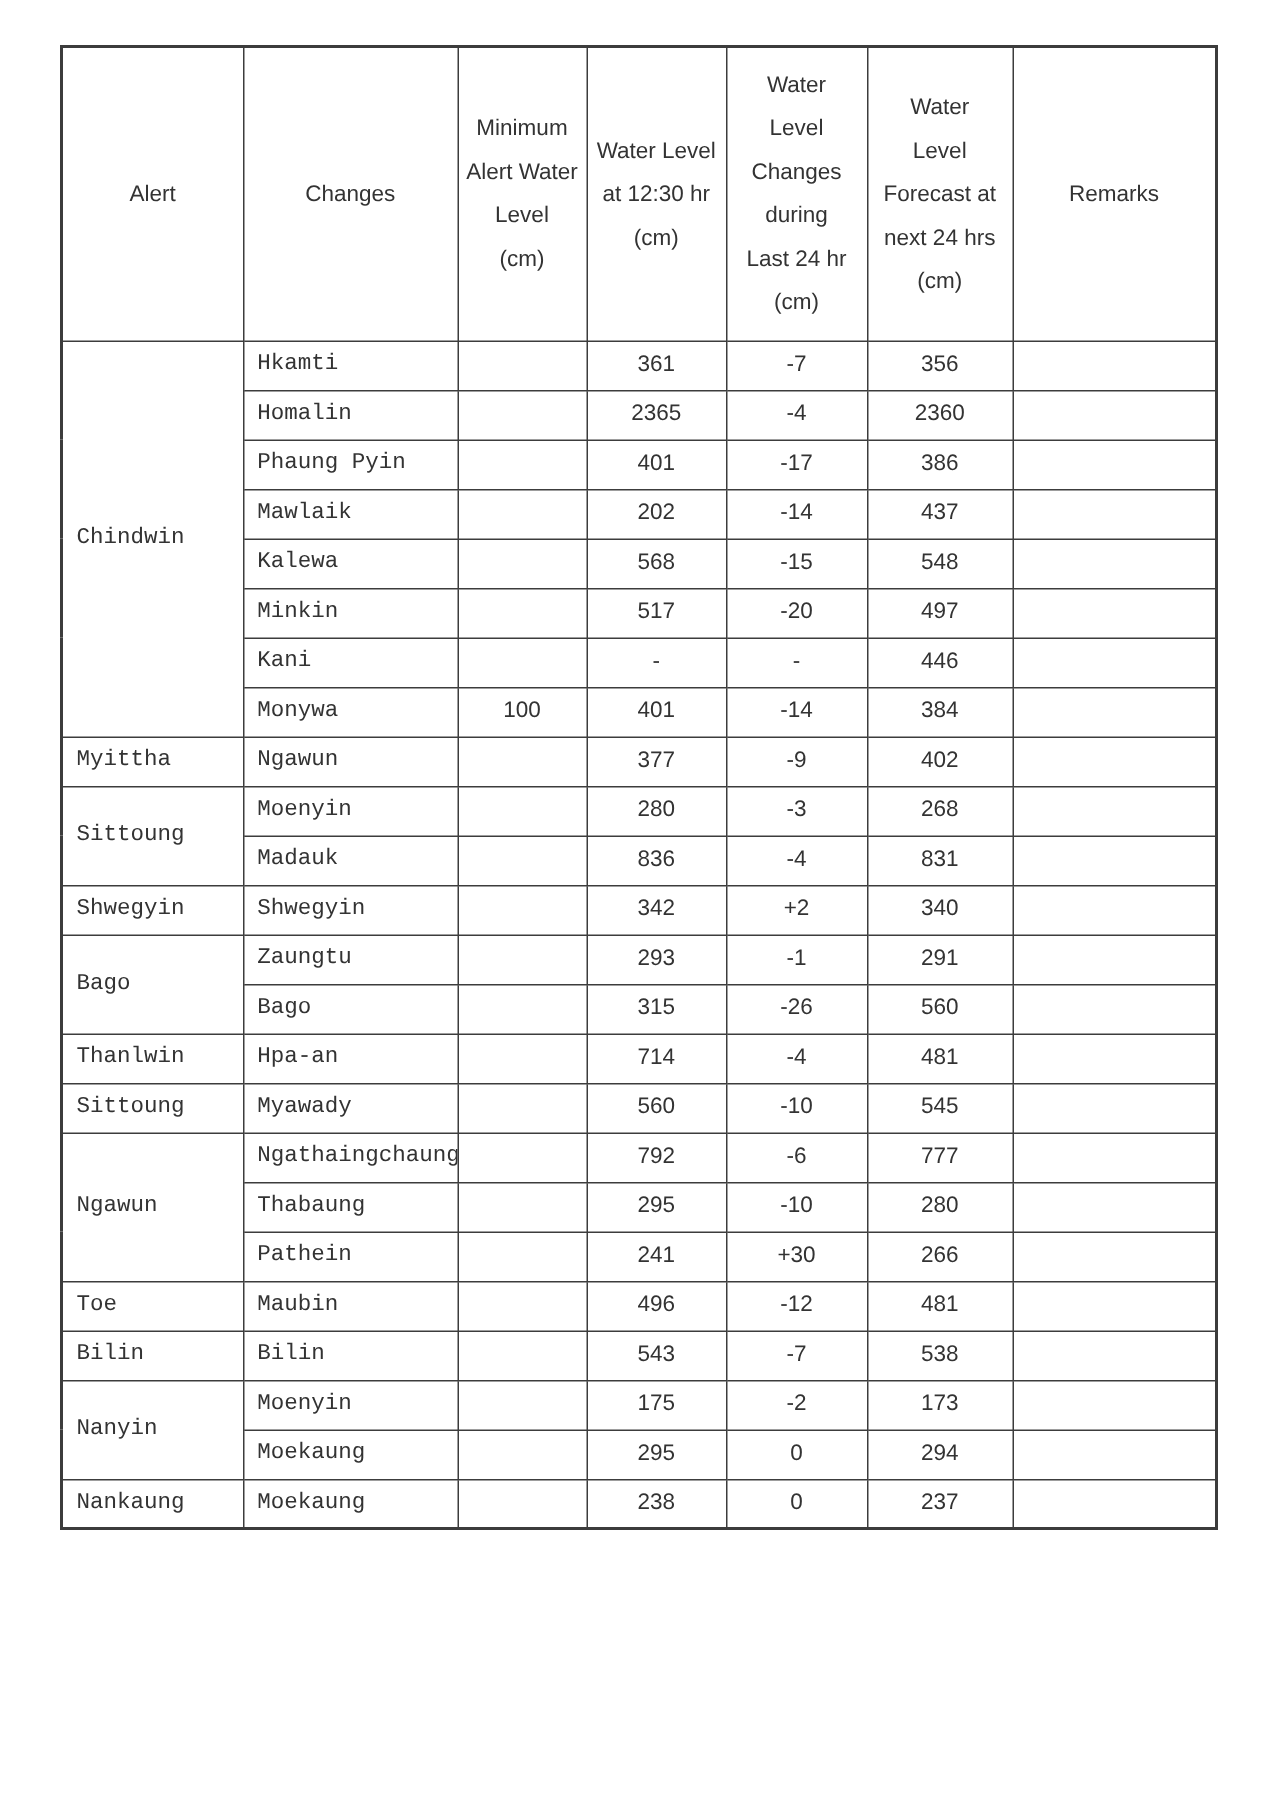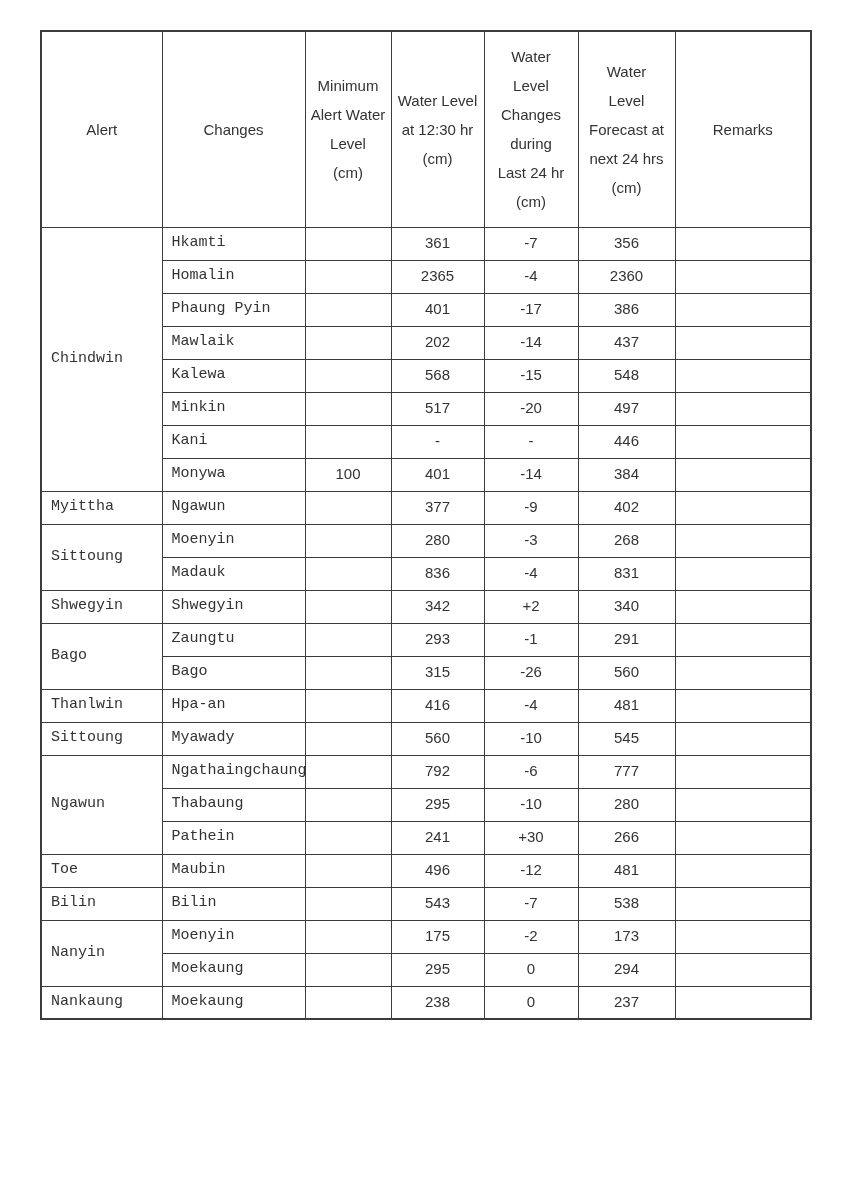--- a/index.html
+++ b/index.html
@@ -221,21 +221,21 @@
           <td class="cell-min_alert"></td>
           <td class="cell-level_1230">315</td>
           <td class="cell-change_24hr">-26</td>
           <td class="cell-forecast_24hr">560</td>
           <td class="cell-remarks"></td>
         </tr>
         <tr>
           <td rowspan="1" class="river-cell">Thanlwin</td>
           <td class="cell-station">Hpa-an</td>
           <td class="cell-min_alert"></td>
-          <td class="cell-level_1230">416</td>
+          <td class="cell-level_1230">714</td>
           <td class="cell-change_24hr">-4</td>
           <td class="cell-forecast_24hr">481</td>
           <td class="cell-remarks"></td>
         </tr>
         <tr>
           <td rowspan="1" class="river-cell">Sittoung</td>
           <td class="cell-station">Myawady</td>
           <td class="cell-min_alert"></td>
           <td class="cell-level_1230">560</td>
           <td class="cell-change_24hr">-10</td>

